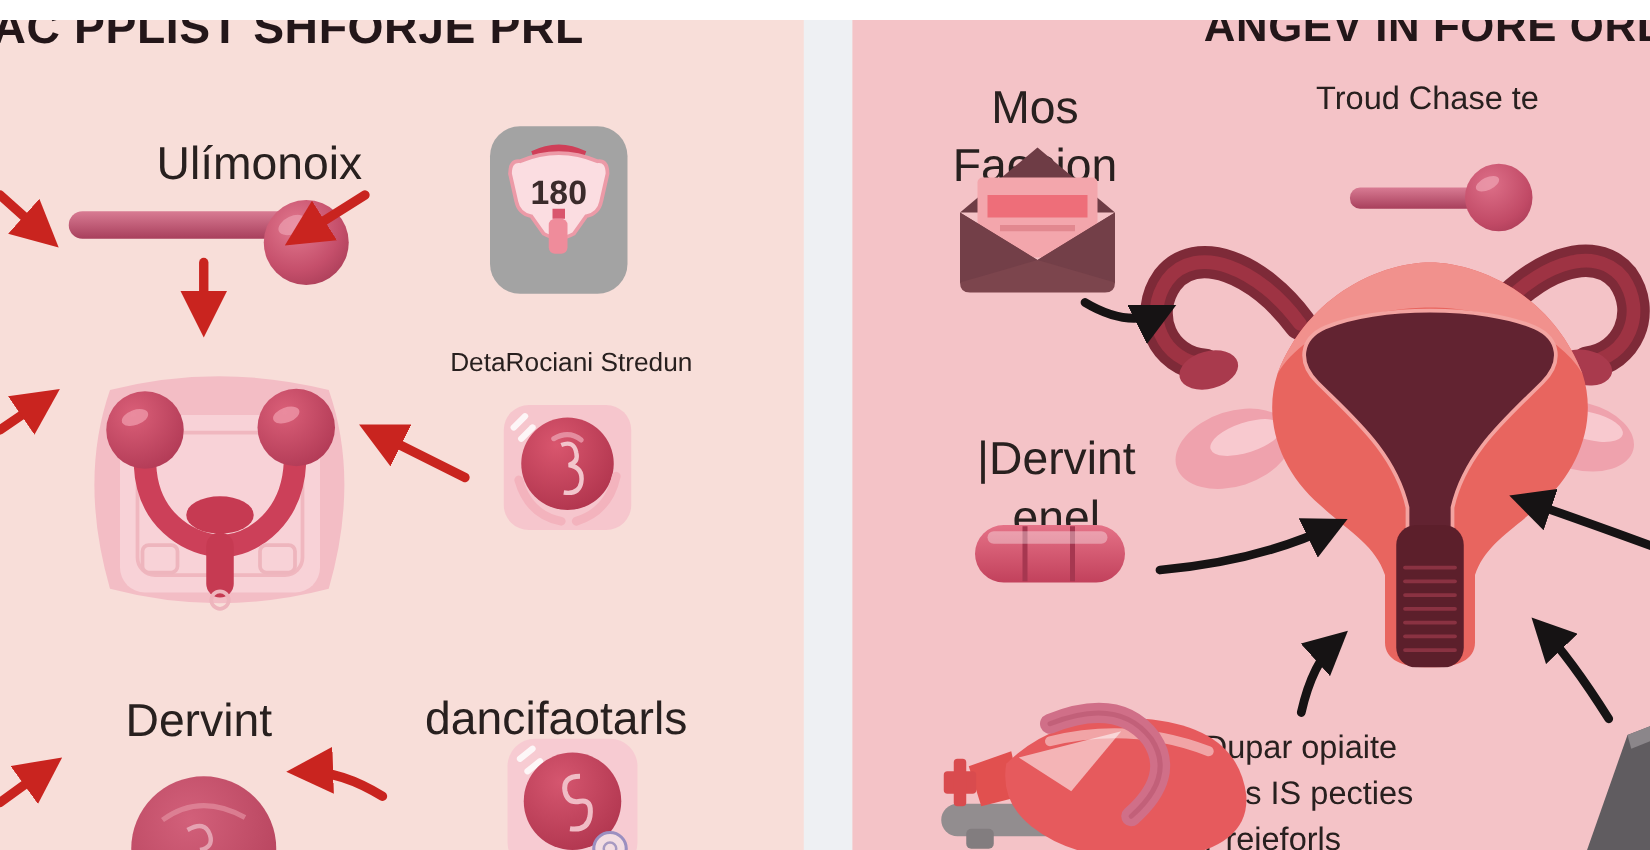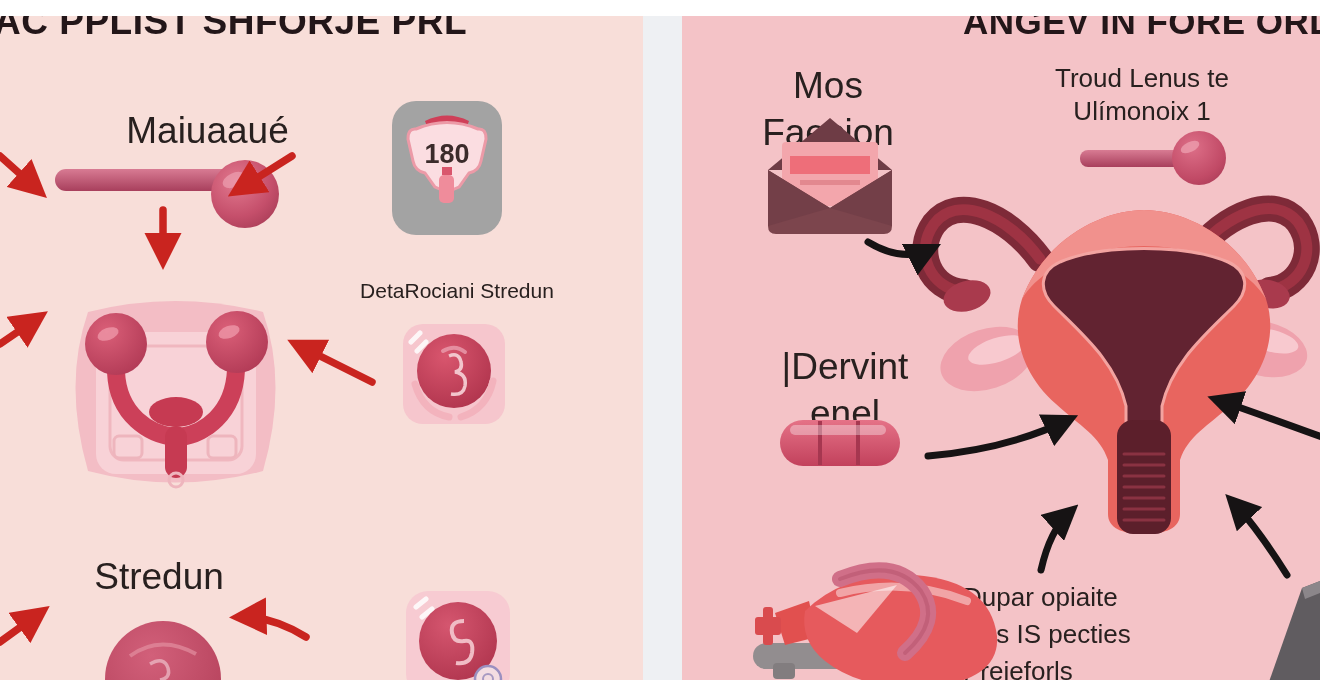--- a/index.html
+++ b/index.html
@@ -42,28 +42,29 @@
 </head>
 <body>
 
 <div id="stage">
 
   <div id="left-panel" class="panel"></div>
   <div id="divider" class="panel"></div>
   <div id="right-panel" class="panel"></div>
 
   <div id="title-left" class="abs ptitle">AC PPLIST SHFORJE PRL</div>
-  <div id="label-maiu" class="abs lbl">Maiuaaué</div>
+  <div id="label-maiu" class="abs lbl">Ulímonoix</div>
   <div id="label-deta" class="abs lbl">DetaRociani Stredun</div>
   <div id="label-besd" class="abs lbl">
     <br>
-    <span>Stredun</span>
+    <span>Dervint</span>
   </div>
   <div id="label-drre" class="abs lbl">
     <br>
+    <span>dancifaotarls</span>
   </div>
 
   <svg id="therm-left" class="abs" width="250" height="100" viewBox="0 0 250 100">
     <defs>
       <linearGradient id="rodg" x1="0" y1="0" x2="0" y2="1">
         <stop offset="0" stop-color="#d87b93"></stop>
           <stop offset="1" stop-color="#a83f5c"></stop>
       </linearGradient>
       <radialGradient id="ballg" cx="0.38" cy="0.32" r="0.85">
         <stop offset="0" stop-color="#e2798f"></stop>
@@ -152,22 +153,21 @@
       <circle cx="52" cy="50" r="39" fill="url(#sph2)"></circle>
       <path d="M58 30 q-14 0 -12 12 q2 10 12 8 q10 -2 8 12 q-2 12 -16 10" fill="none" stroke="#f0bcc5" stroke-width="4"></path>
       <circle cx="82" cy="88" r="13" fill="#f3dde2" stroke="#9b8fc0" stroke-width="2.5"></circle>
       <circle cx="82" cy="88" r="5" fill="none" stroke="#a79ac2" stroke-width="2"></circle>
     </svg>
   </div>
 
   <div id="title-right" class="abs ptitle">ANGEV IN FORE ORL</div>
   <div id="label-mos" class="abs lbl">Mos Faecion</div>
   <div id="label-troud" class="abs lbl">
-    <span>Troud Lenus te</span><br>
-    <span>Ulímonoix 1</span>
+    <span>Troud Chase te</span><br>
   </div>
   <div id="label-derv" class="abs lbl">
     <span>|Dervint enel</span><br>
   </div>
   <div id="label-dupar" class="abs lbl">
     <span>Dupar opiaite</span><br>
     <span>Das IS pecties</span><br>
     <span>Preieforls</span>
   </div>
 

